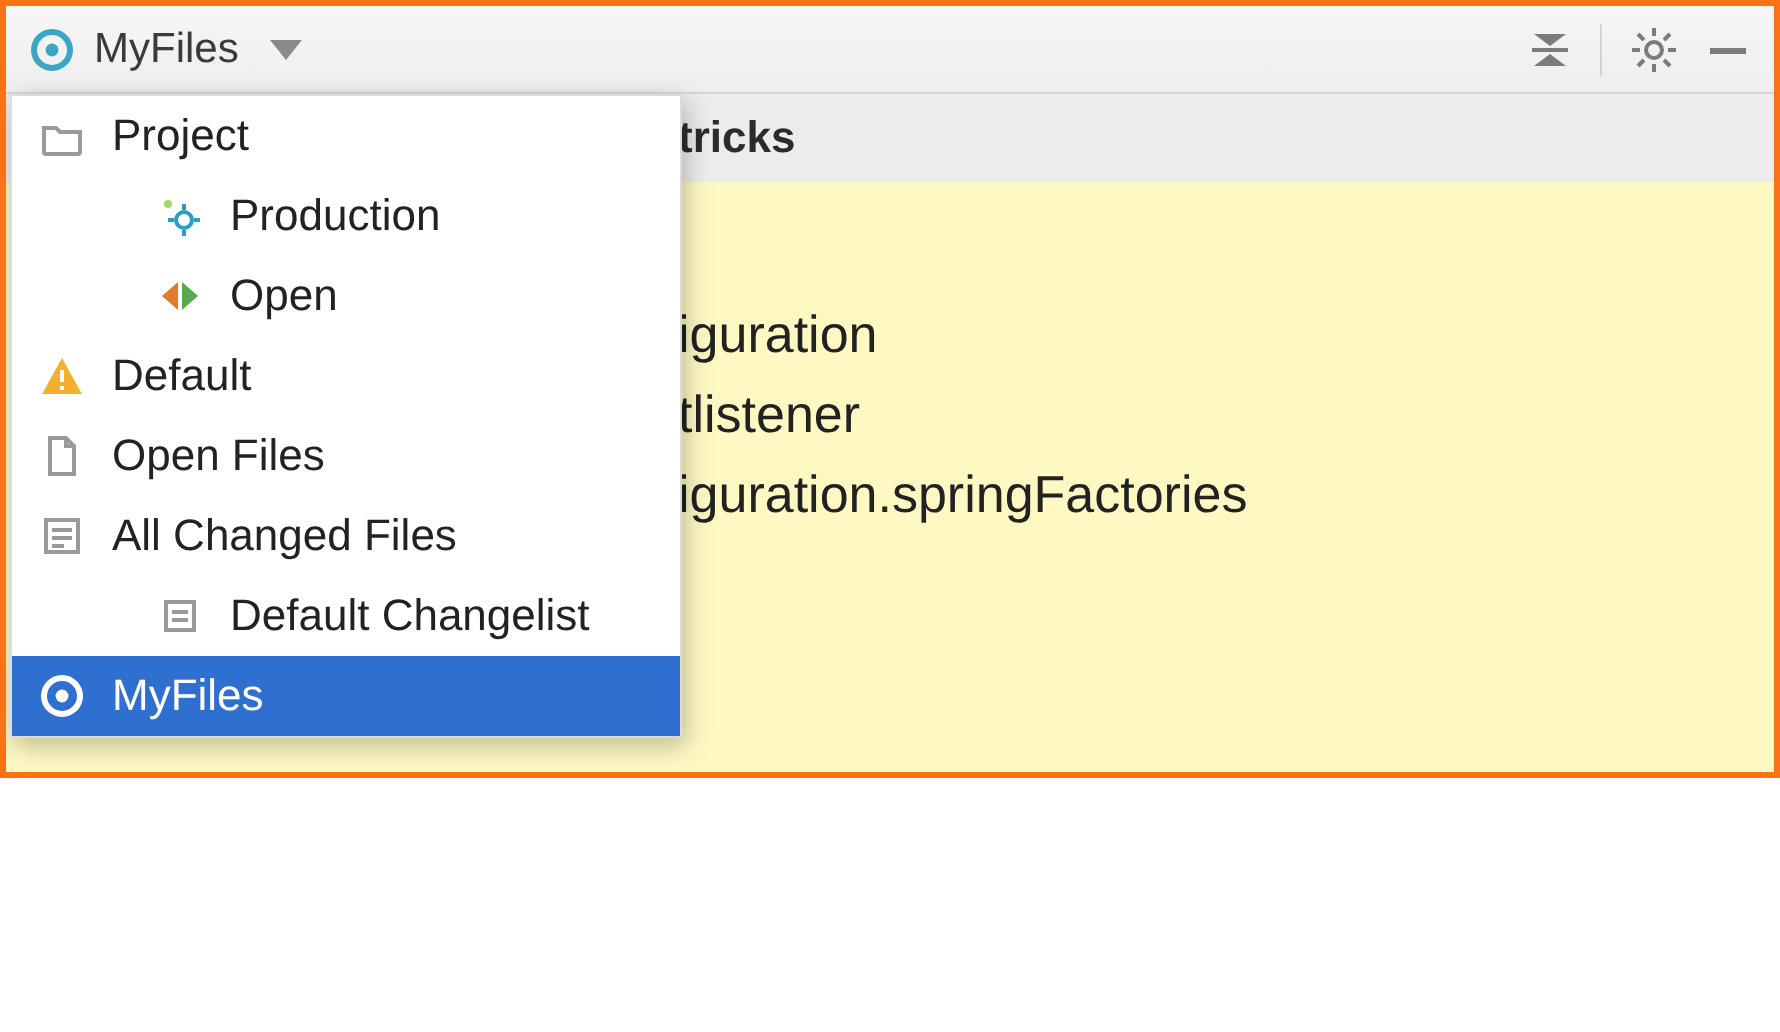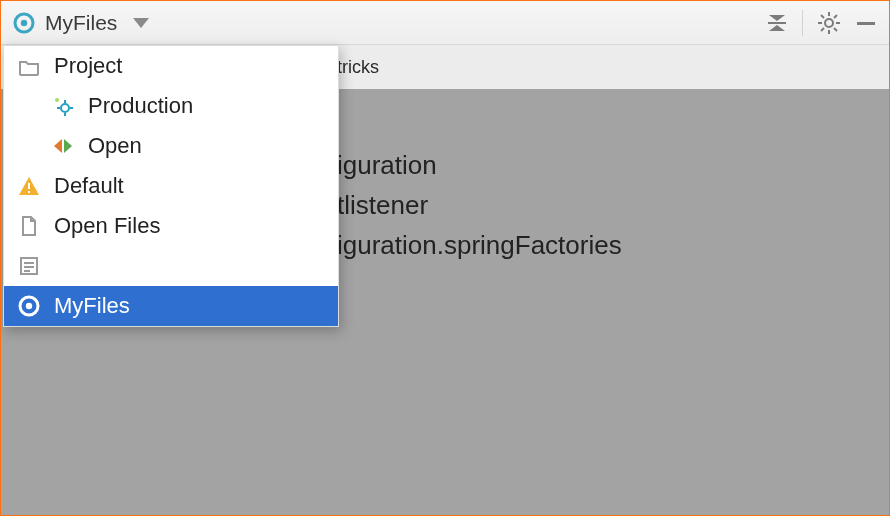--- a/index.html
+++ b/index.html
@@ -1,36 +1,36 @@
 <!DOCTYPE html>
 <html><head>
 <meta charset="utf-8">
 <style>
   * { box-sizing: border-box; margin: 0; padding: 0; }
   html, body { width: 890px; height: 516px; font-family: -apple-system, "Helvetica Neue", Arial, sans-serif; font-size: 21px; color: #222; background: #fff; }
-  .frame { width: 890px; height: 516px; border: 1px solid #f97316; position: relative; overflow: hidden; background: #a3a3a3; }
+  .frame { width: 890px; height: 389px; border: 3px solid #f97316; position: relative; overflow: hidden; background: #fef9c3; }
 
   
   .toolbar { height: 44px; background: linear-gradient(#f6f6f6,#eeeeee); border-bottom: 1px solid #d7d7d7; display: flex; align-items: center; padding: 0 12px; gap: 10px; }
   .toolbar-left { display: flex; align-items: center; gap: 10px; flex: 1; }
   .toolbar-right { display: flex; align-items: center; gap: 14px; }
   .scope-label { font-size: 21px; color: #3a3a3a; }
   .chevron { margin-left: 6px; display: inline-flex; }
   .ic { display: inline-flex; align-items: center; justify-content: center; }
   .tool-sep { width: 1px; height: 26px; background: #d2d2d2; }
 
   
   .bgcontent { position: absolute; left: 0; right: 0; top: 44px; bottom: 0; }
-  .bg-head { height: 44px; background: #ececec; display: flex; align-items: center; padding-left: 336px; font-size: 18px; color: #2b2b2b; }
+  .bg-head { height: 44px; background: #ececec; display: flex; align-items: center; padding-left: 336px; font-size: 22px; color: #2b2b2b; font-weight: bold; }
   .bg-list { padding-left: 336px; padding-top: 56px; line-height: 40px; font-size: 26px; color: #222; }
 
   
   .dropdown { position: absolute; left: 2px; top: 44px; width: 336px; background: #fff; box-shadow: 2px 4px 12px rgba(0,0,0,0.25); border: 1px solid #dcdcdc; }
   .dd-item { display: flex; align-items: center; height: 40px; padding: 0 12px; gap: 12px; font-size: 22px; cursor: default; }
-  .dd-item.indent { padding-left: 46px; }
+  .dd-item.indent { padding-left: 46px; margin-left: 25px; }
   .dd-item.selected { background: #2f6fd0; color: #fff; }
   .dd-label { white-space: nowrap; }
   .icon-slot { width: 26px; height: 26px; display: inline-flex; align-items: center; justify-content: center; flex-shrink: 0; }
 </style>
 </head>
 <body>
 <div class="frame">
 
 <div class="toolbar">
   <div class="toolbar-left">
@@ -144,20 +144,31 @@
       </div>
       <div class="dd-item">
         <span class="icon-slot">
           <svg width="22" height="22" viewBox="0 0 22 22">
             <rect x="3" y="3" width="16" height="16" fill="none" stroke="#9a9a9a" stroke-width="2"></rect>
             <line x1="6" y1="8" x2="16" y2="8" stroke="#9a9a9a" stroke-width="2"></line>
             <line x1="6" y1="12" x2="16" y2="12" stroke="#9a9a9a" stroke-width="2"></line>
             <line x1="6" y1="16" x2="12" y2="16" stroke="#9a9a9a" stroke-width="2"></line>
           </svg>
         </span>
+        <span class="dd-label">All Changed Files</span>
+      </div>
+      <div class="dd-item indent">
+        <span class="icon-slot">
+          <svg width="22" height="22" viewBox="0 0 22 22">
+            <rect x="4" y="4" width="14" height="14" fill="none" stroke="#9a9a9a" stroke-width="2"></rect>
+            <line x1="7" y1="9" x2="15" y2="9" stroke="#9a9a9a" stroke-width="2"></line>
+            <line x1="7" y1="13" x2="15" y2="13" stroke="#9a9a9a" stroke-width="2"></line>
+          </svg>
+        </span>
+        <span class="dd-label">Default Changelist</span>
       </div>
       <div class="dd-item selected">
         <span class="icon-slot">
           <svg width="22" height="22" viewBox="0 0 22 22">
             <circle cx="11" cy="11" r="9" fill="none" stroke="#ffffff" stroke-width="3"></circle>
             <circle cx="11" cy="11" r="3.2" fill="#ffffff"></circle>
           </svg>
         </span>
         <span class="dd-label">MyFiles</span>
       </div>

